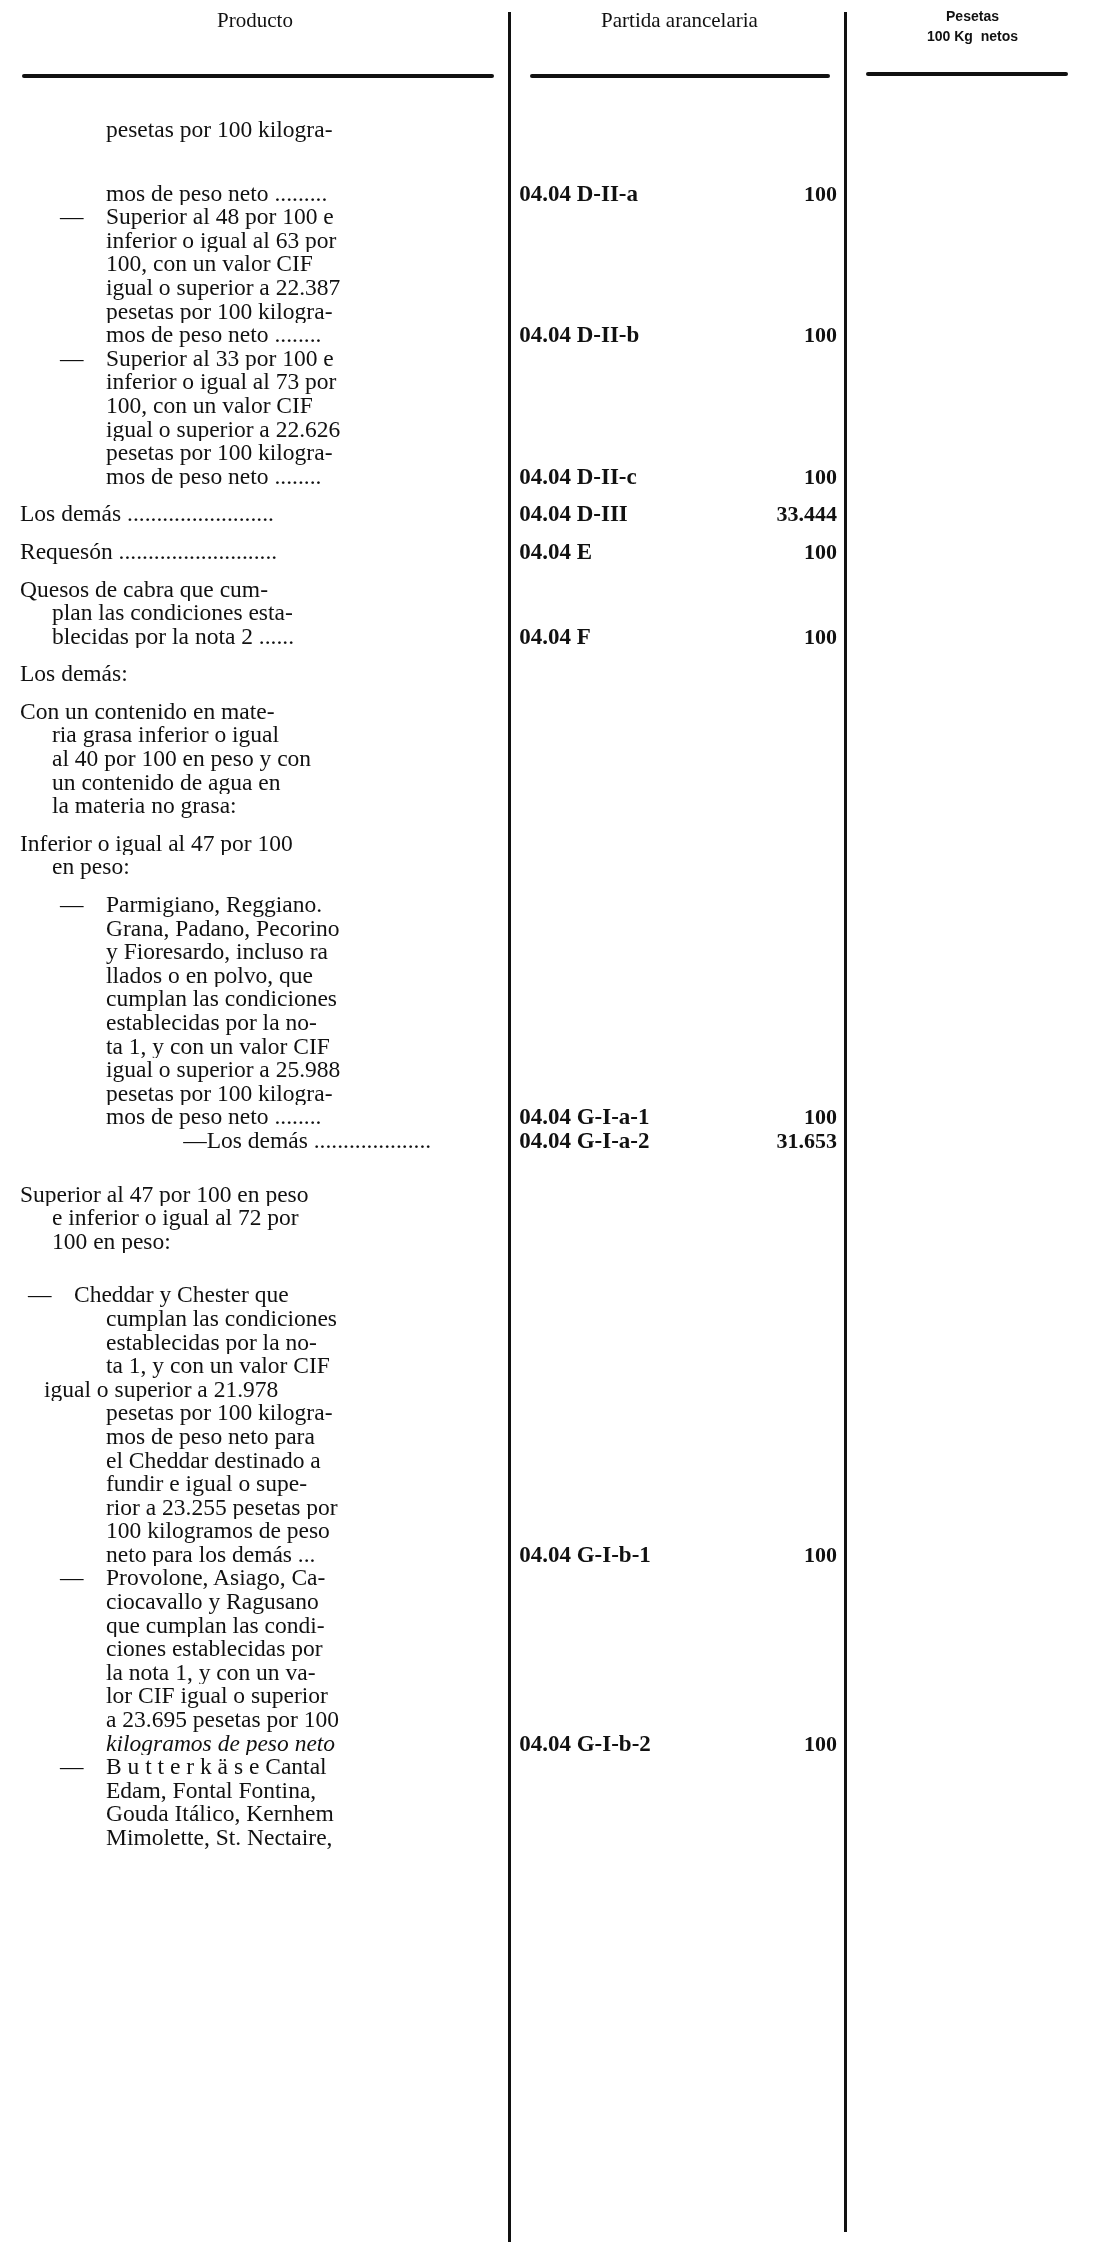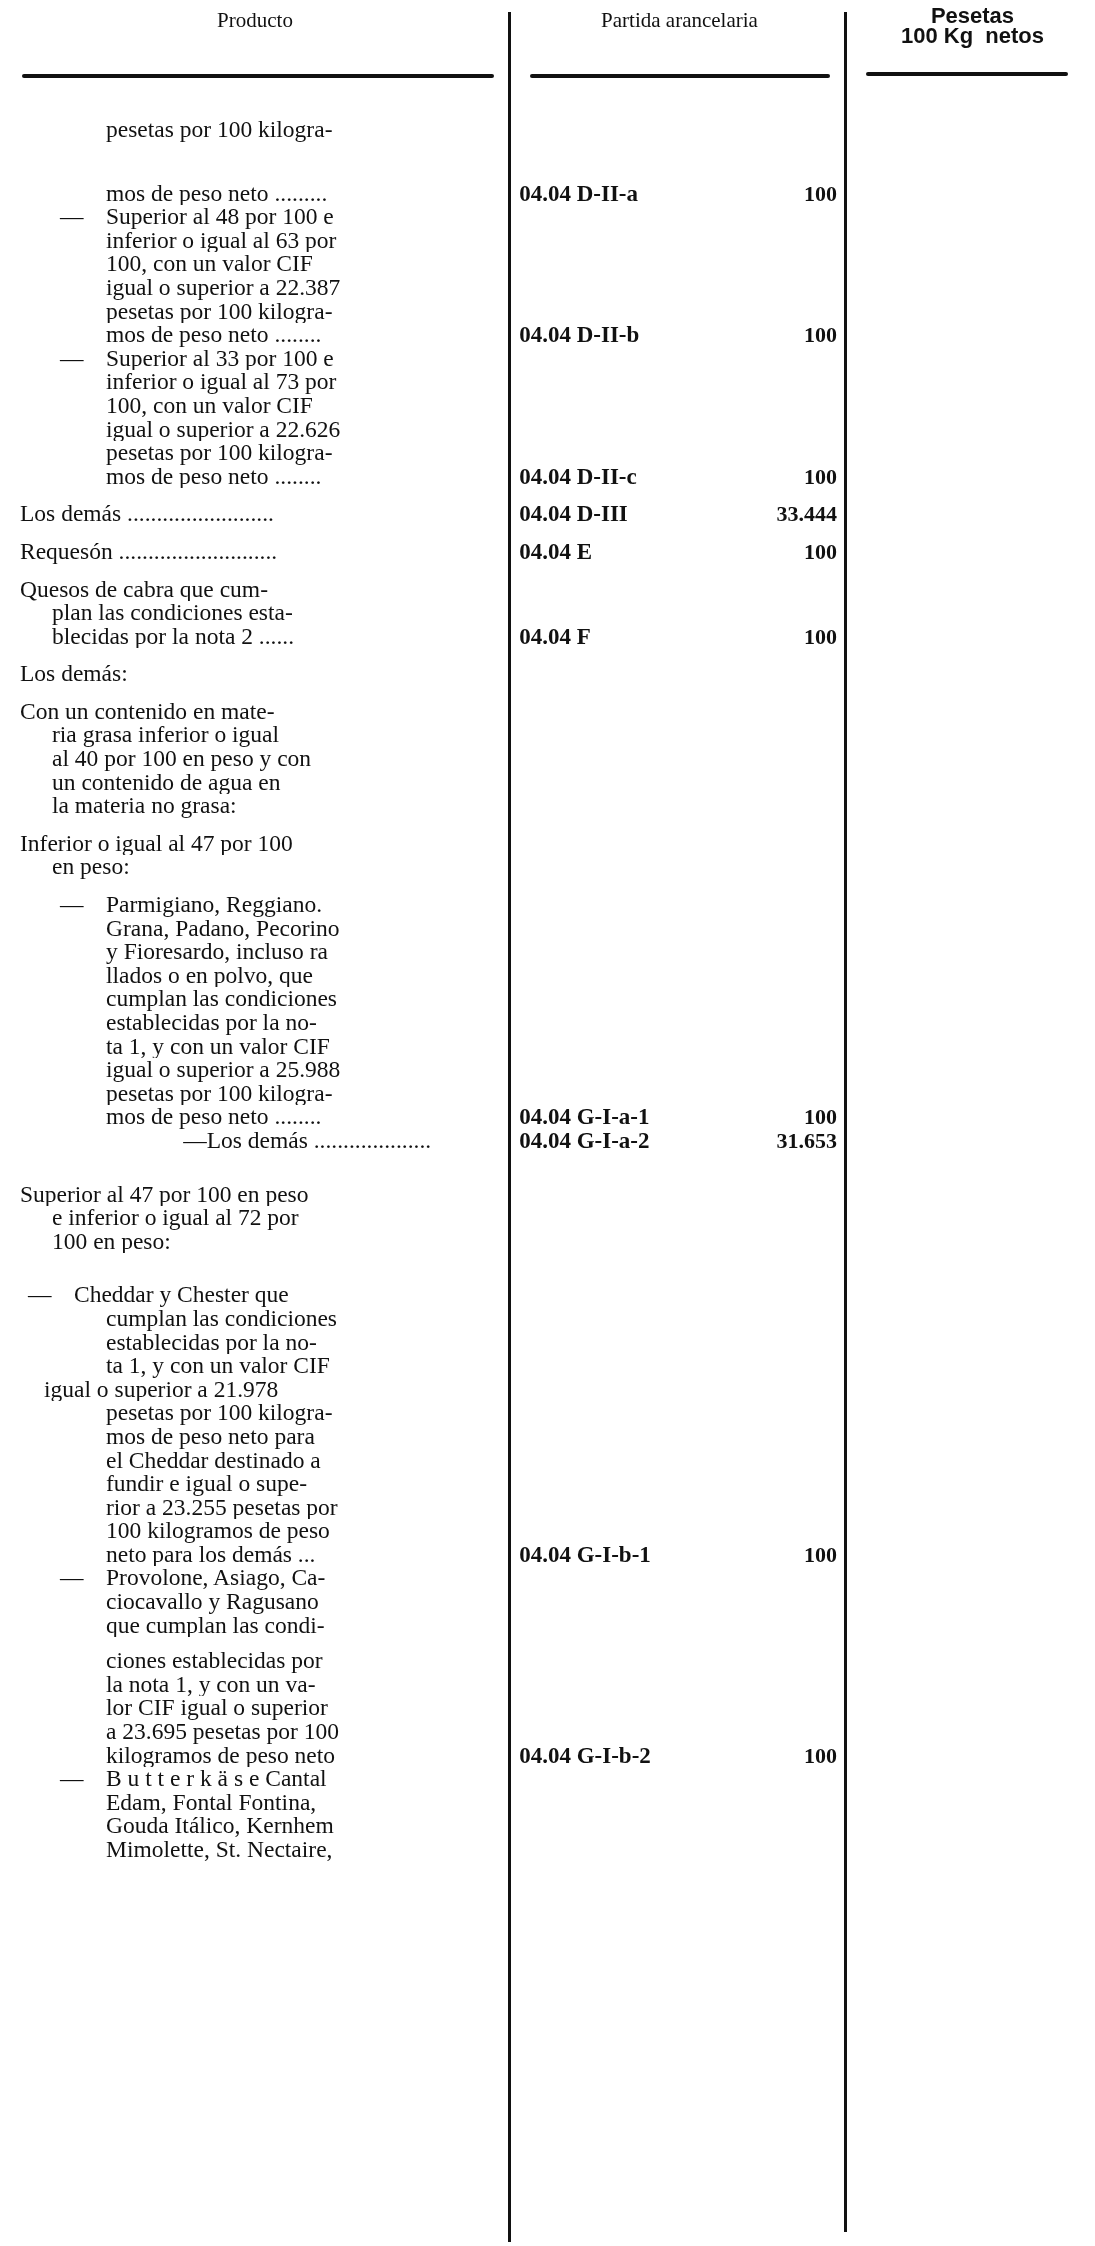--- a/index.html
+++ b/index.html
@@ -14,21 +14,21 @@
   .c1 { width:510px; box-sizing:border-box; padding-right:8px; font-size:23.5px; line-height:23.6px; }
   .c2 { width:335px; box-sizing:border-box; padding-left:80px; font-size:23px; line-height:23.6px; font-weight:bold; white-space:nowrap; }
   .c3 { width:250px; box-sizing:border-box; text-align:right; padding-right:135px; font-size:22px; line-height:23.6px; font-weight:bold; white-space:nowrap; }
   .line { display:block; white-space:nowrap; overflow:hidden; }
 </style>
 </head>
 <body>
 
 <div class="hdr" style="left:0; width:510px; top:8px;">Producto</div>
 <div class="hdr" style="left:512px; width:335px; top:8px;">Partida arancelaria</div>
-<div class="hdr bold" style="left:850px; width:245px; top:6px; font-family:'Liberation Sans',sans-serif; font-size:22px; line-height:20px;">
+<div class="hdr bold" style="left:850px; width:245px; top:6px; font-family:'Liberation Sans',sans-serif; font-size:14px; line-height:20px;">
   <span style="display:block;">Pesetas</span>
   <span style="display:block; white-space:pre;">100 Kg  netos</span>
 </div>
 
 <div class="hrule" style="left:22px; width:472px;"></div>
 <div class="hrule" style="left:530px; width:300px;"></div>
 <div class="hrule" style="left:866px; width:202px; top:72px;"></div>
 
 <div class="vline" style="left:508px; height:2230px;"></div>
 <div class="vline" style="left:844px; height:2220px;"></div>
@@ -172,25 +172,25 @@
         <span class="line" style="padding-left: 106px;"><span>neto para los demás ...</span></span>
       </div>
       <div class="c2">04.04 G-I-b-1</div>
       <div class="c3">100</div>
     </div>
     <div class="row">
       <div class="c1">
         <span class="line" style="padding-left: 60px;"><span style="display: inline-block; width: 46px; margin-left: 0px; padding-left: 0px; box-sizing: content-box;">—</span><span>Provolone, Asiago, Ca-</span></span>
         <span class="line" style="padding-left: 106px;"><span>ciocavallo y Ragusano</span></span>
         <span class="line" style="padding-left: 106px;"><span>que cumplan las condi-</span></span>
-        <span class="line" style="padding-left: 106px; margin-top: 12px;"><span>ciones establecidas por</span></span>
+        <span class="line" style="padding-left: 106px;"><span>ciones establecidas por</span></span>
         <span class="line" style="padding-left: 106px;"><span>la nota 1, y con un va-</span></span>
         <span class="line" style="padding-left: 106px;"><span>lor CIF igual o superior</span></span>
         <span class="line" style="padding-left: 106px;"><span>a 23.695 pesetas por 100</span></span>
-        <span class="line" style="padding-left: 106px;"><span>kilogramos de peso neto</span></span>
+        <span class="line" style="padding-left: 106px; font-style: italic;"><span>kilogramos de peso neto</span></span>
       </div>
       <div class="c2">04.04 G-I-b-2</div>
       <div class="c3">100</div>
     </div>
     <div class="row">
       <div class="c1">
         <span class="line" style="padding-left: 60px;"><span style="display: inline-block; width: 46px; margin-left: 0px; padding-left: 0px; box-sizing: content-box;">—</span><span>B u t t e r k ä s e  Cantal</span></span>
         <span class="line" style="padding-left: 106px;"><span>Edam, Fontal Fontina,</span></span>
         <span class="line" style="padding-left: 106px;"><span>Gouda Itálico, Kernhem</span></span>
         <span class="line" style="padding-left: 106px;"><span>Mimolette, St. Nectaire,</span></span>

